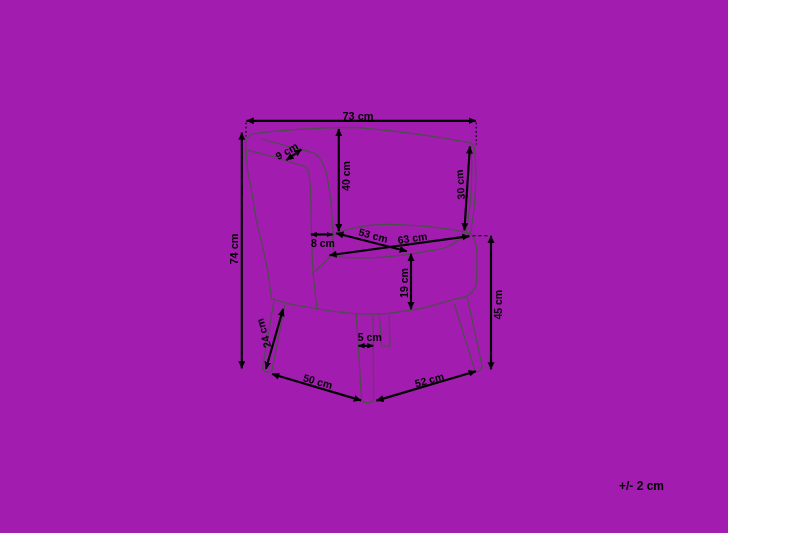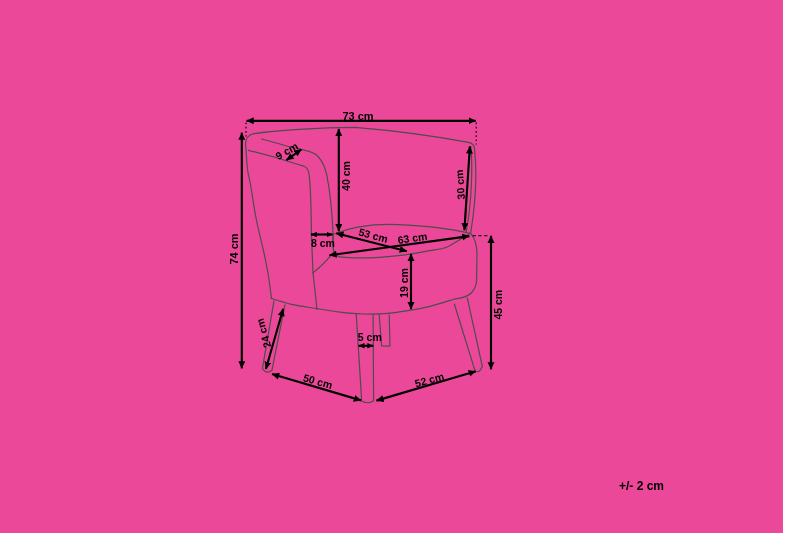--- a/index.html
+++ b/index.html
@@ -1,16 +1,16 @@
 <!DOCTYPE html>
 <html><head>
 <meta charset="utf-8">
 <style>
   html,body{margin:0;padding:0;background:#ffffff;}
-  .page{width:783px;height:533px;position:relative;overflow:hidden;background:#ec4899;}
+  .page{width:728px;height:533px;position:relative;overflow:hidden;background:#a21caf;}
   text{font-family:"Liberation Sans",sans-serif;font-weight:bold;fill:#000;}
 </style>
 </head>
 <body>
 <div class="page">
 <svg width="800" height="533" viewBox="0 0 800 533" xmlns="http://www.w3.org/2000/svg">
   <defs>
     <marker id="ah" markerWidth="8" markerHeight="8" refX="7.2" refY="3.5" orient="auto" markerUnits="userSpaceOnUse">
       <path d="M0,0 L7.4,3.5 L0,7 Z" fill="#000"></path>
     </marker>

